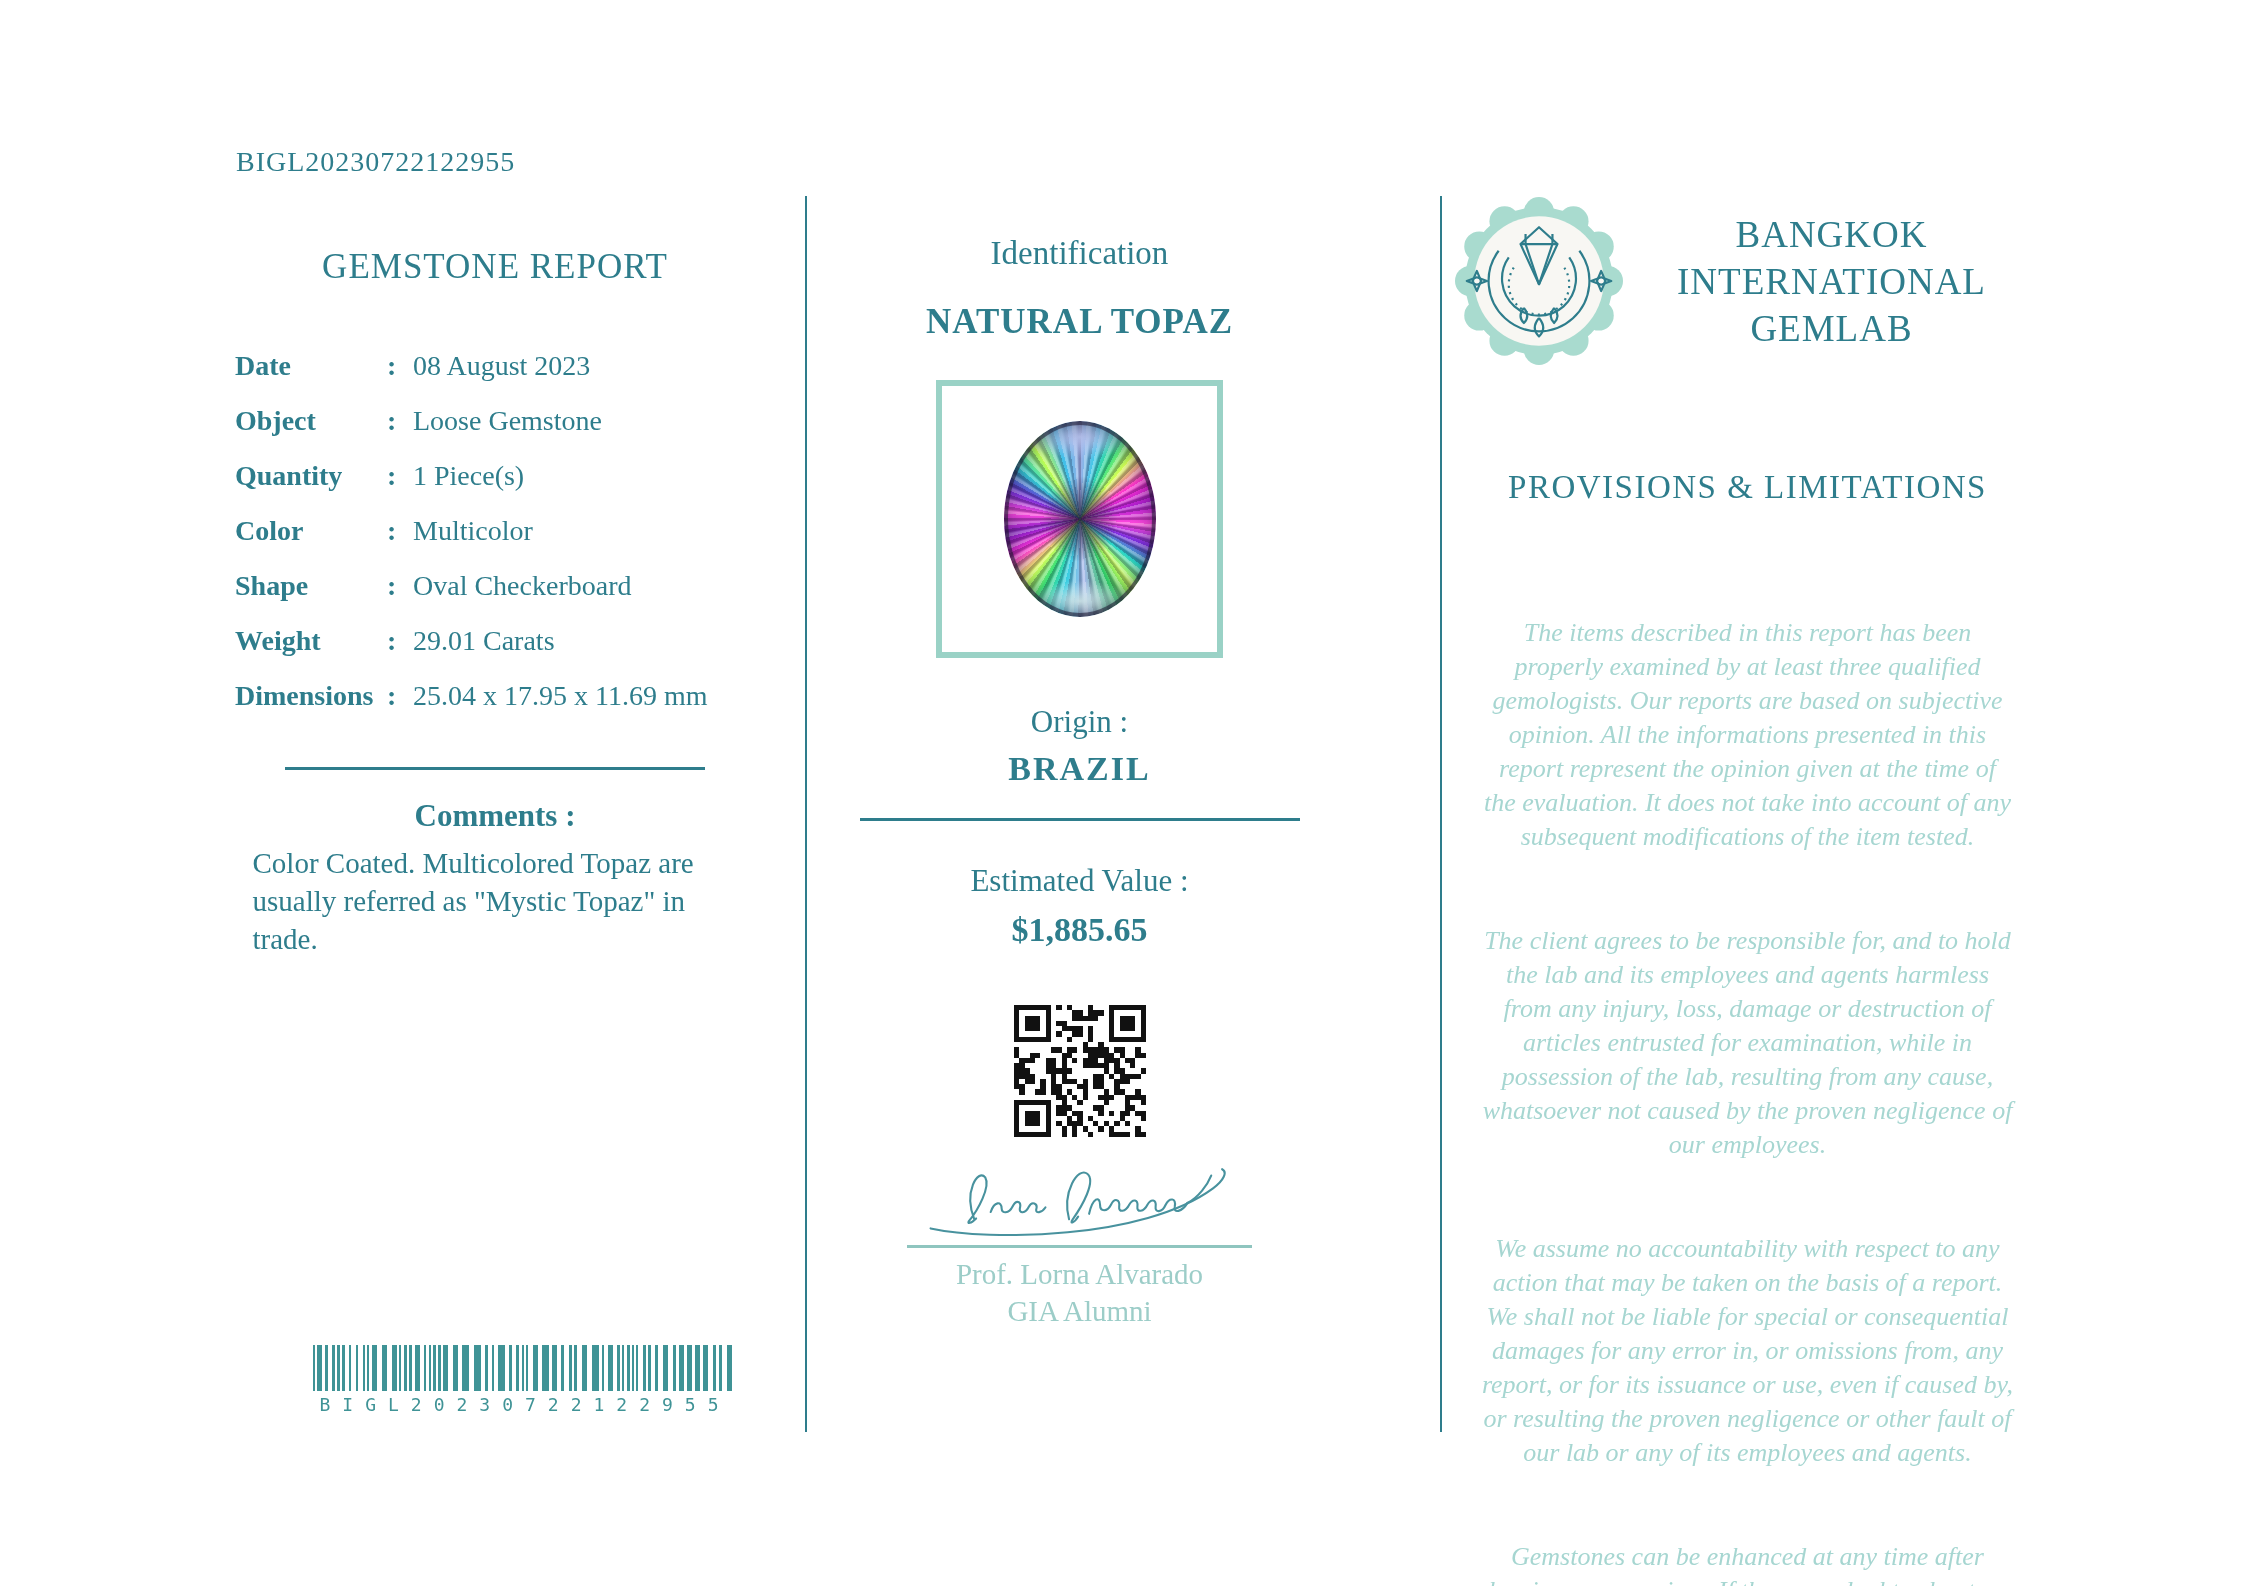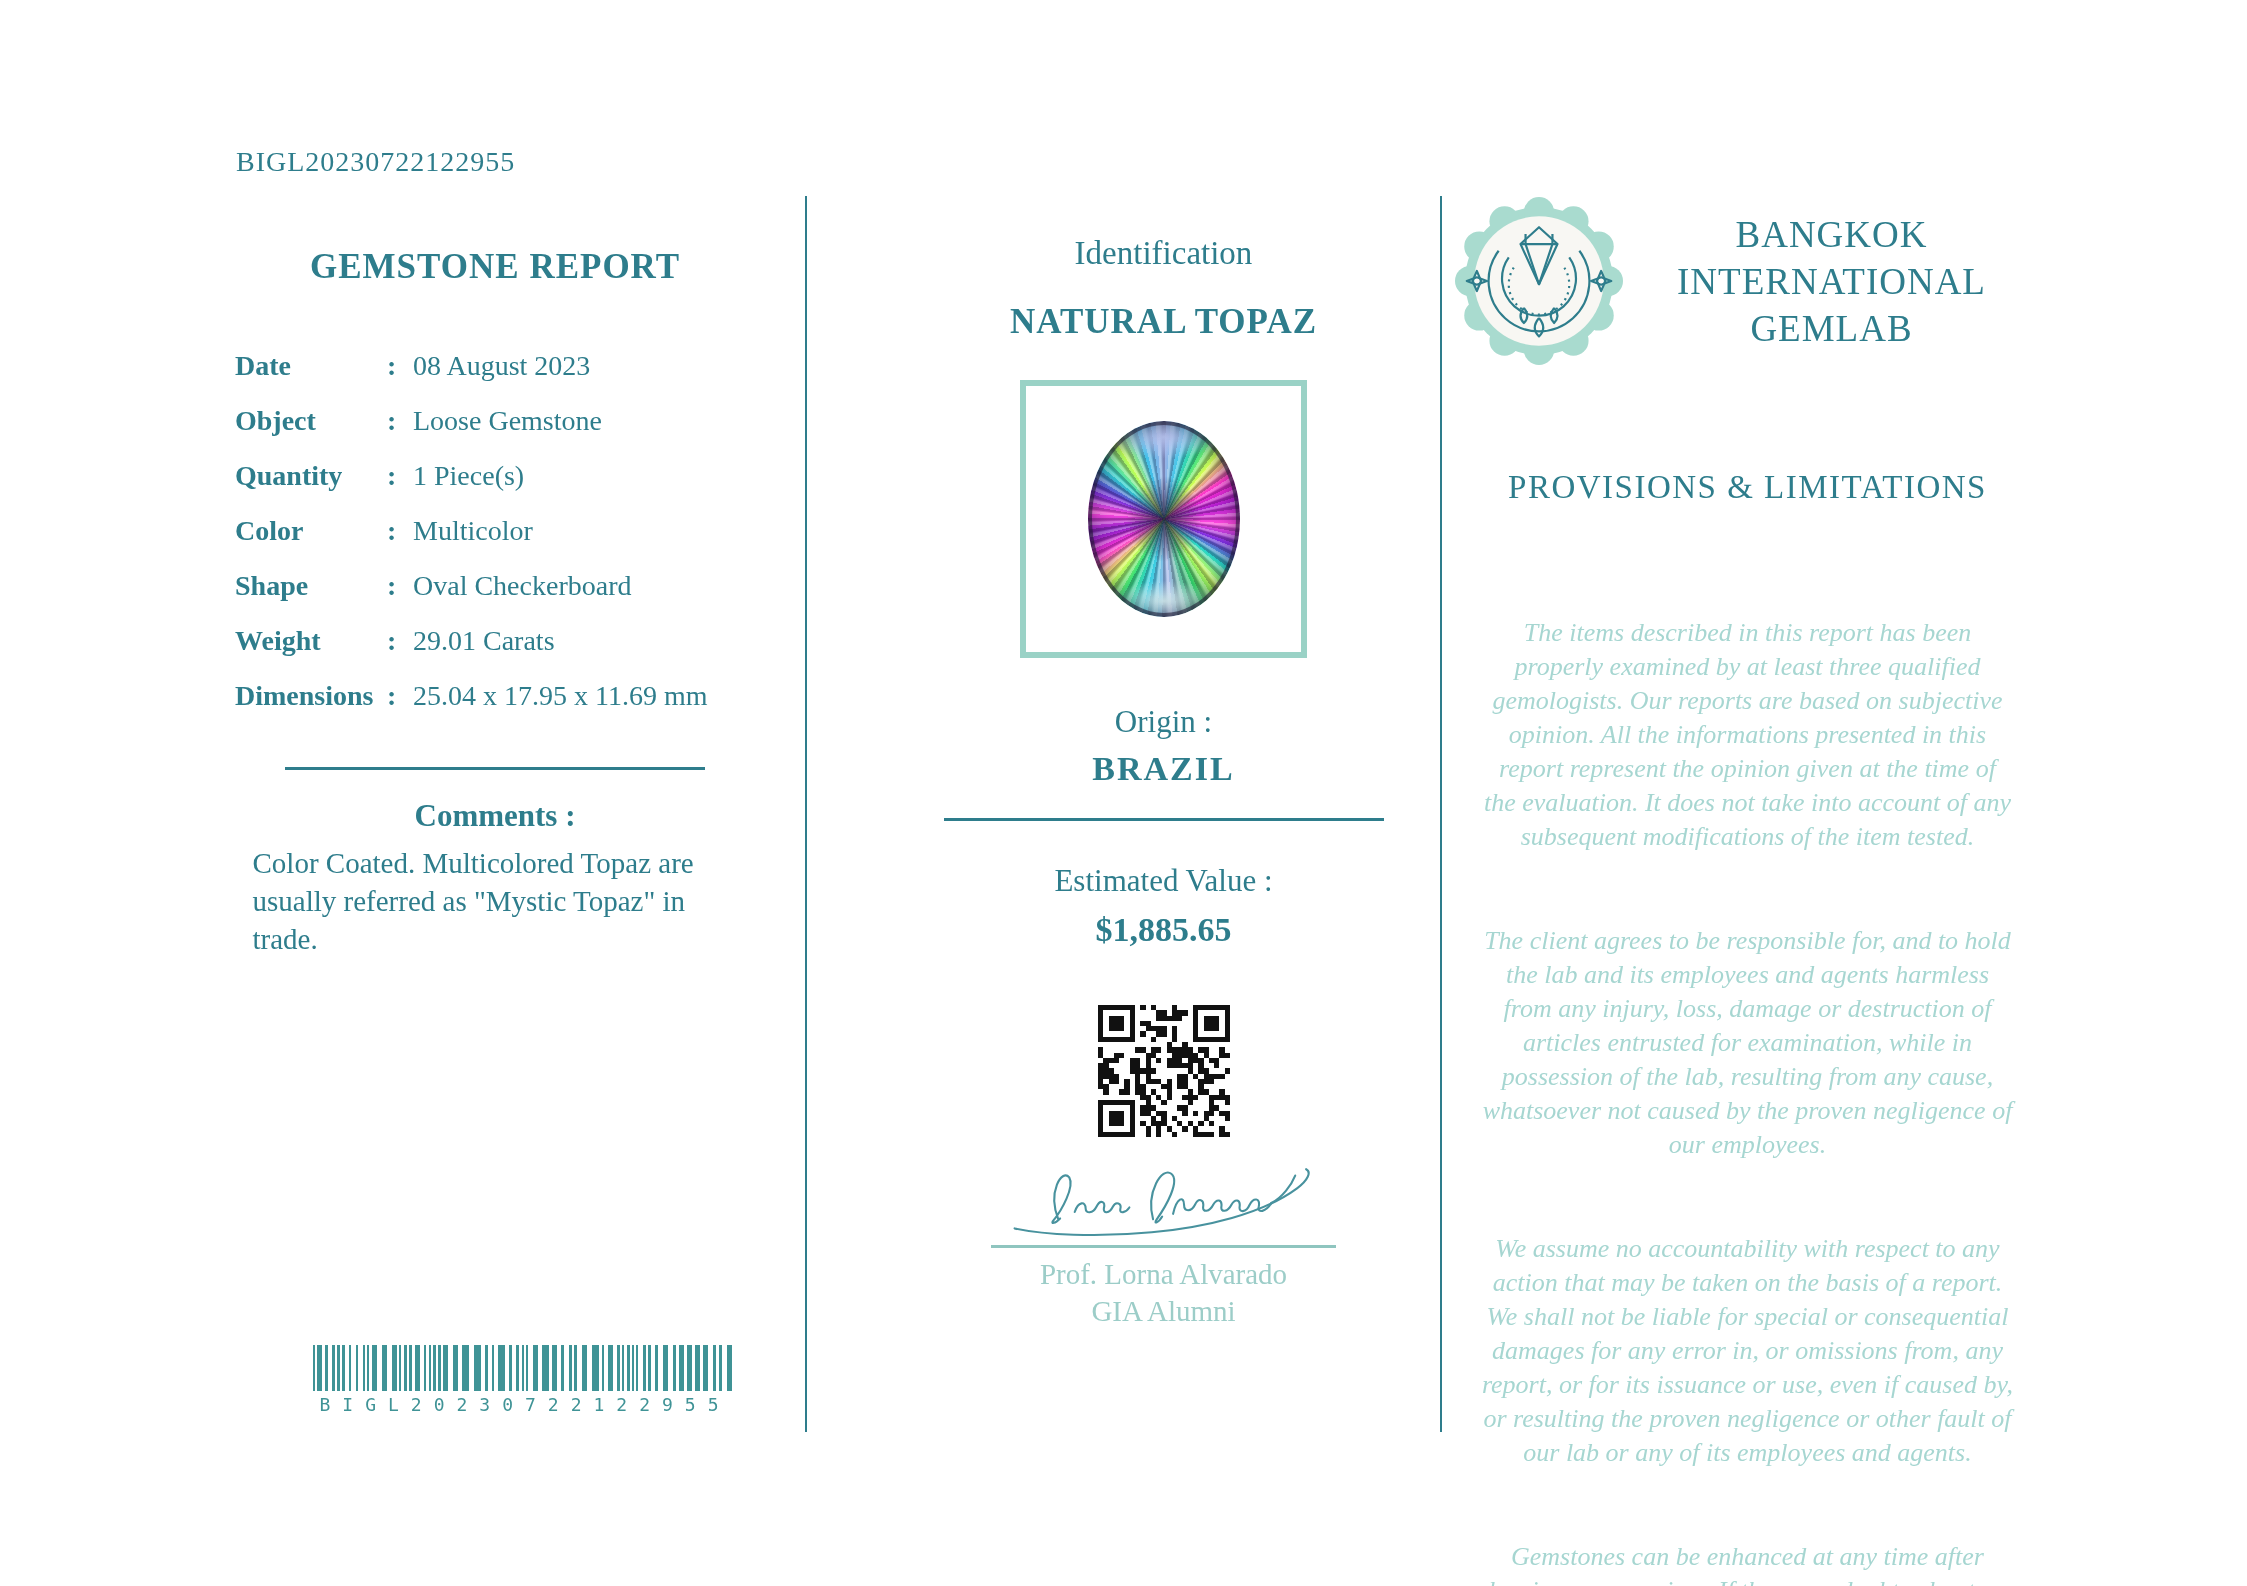--- a/index.html
+++ b/index.html
@@ -7,25 +7,25 @@
         font-family:"Liberation Serif","DejaVu Serif",serif;color:#2e7d8c;}
 
   .report-number{position:absolute;left:236px;top:146px;font-size:28px;letter-spacing:1px;color:#2e7d8c;}
 
   .vdivider{position:absolute;top:196px;width:2px;height:1236px;background:#2e7d8c;}
   .vdivider.d1{left:805px;}
   .vdivider.d2{left:1440px;}
 
   .col{position:absolute;top:195px;display:flex;flex-direction:column;align-items:center;}
   .col-left{left:235px;width:520px;height:1240px;}
-  .col-mid{left:872px;width:583px;height:1240px;}
+  .col-mid{left:788px;width:583px;height:1240px;}
   .col-right{left:1455px;width:585px;height:1240px;gap:44px;}
 
   
-  .doc-title{margin-top:52px;font-size:35px;font-weight:bold;letter-spacing:1px;}
+  .doc-title{margin-top:52px;font-size:35px;font-weight:normal;letter-spacing:1px;}
   .fields{margin-top:40px;width:100%;}
   .field-row{display:grid;grid-template-columns:152px 26px auto;align-items:baseline;height:55px;font-size:28px;}
   .field-label{font-weight:bold;}
   .field-sep{font-weight:bold;}
   .hdivider{height:3px;background:#2e7d8c;}
   .hdivider.left{width:420px;margin-top:32px;}
   .comments-label{margin-top:28px;font-size:31px;font-weight:bold;}
   .comments-text{margin-top:10px;font-size:29px;line-height:38px;text-align:left;max-width:485px;}
   .barcode-block{margin-top:auto;margin-bottom:20px;transform:translateX(30px);display:flex;flex-direction:column;align-items:center;}
   .barcode-block svg{display:block;}

